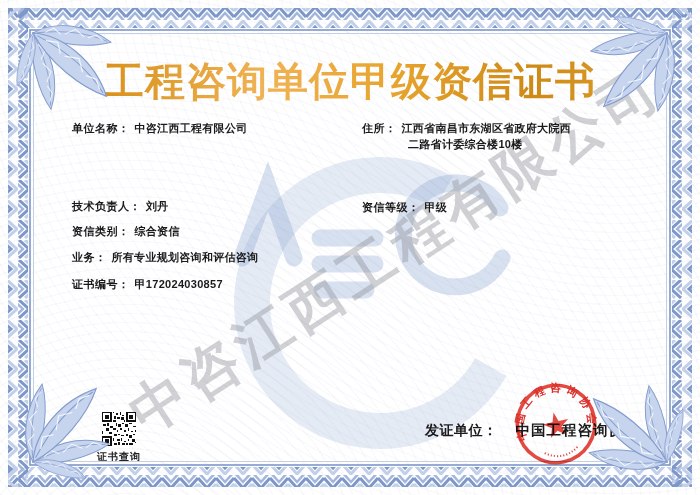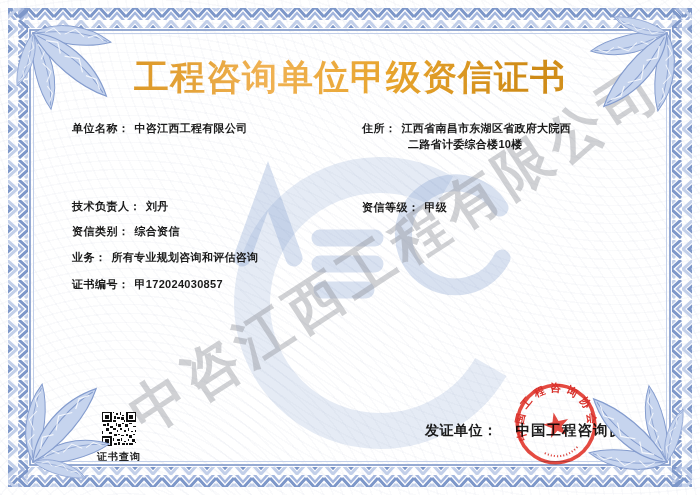--- a/index.html
+++ b/index.html
@@ -17,21 +17,21 @@
   
   .logo-wm{position:absolute;left:170px;top:138px;z-index:1;}
   .wm-text{
     position:absolute;left:126px;top:368px;z-index:1;white-space:nowrap;
     font-size:56px;font-weight:700;letter-spacing:6px;color:rgba(142,145,152,0.42);
     transform:rotate(-33deg);transform-origin:28px 28px;
   }
   
   .title{
     position:absolute;top:54px;left:0;right:0;z-index:2;margin:0;text-align:center;
-    font-family:"Liberation Sans","DejaVu Sans",sans-serif;font-size:35px;font-weight:800;letter-spacing:1px;
+    font-family:"Liberation Sans","DejaVu Sans",sans-serif;font-size:40px;font-weight:800;letter-spacing:1px;
     background:linear-gradient(92deg,#b9750e 0%,#d9941f 16%,#f0b254 38%,#e8a52f 55%,#ce8a16 76%,#e3a637 100%);
     -webkit-background-clip:text;background-clip:text;color:transparent;
   }
   
   .f{position:absolute;z-index:2;font-size:11px;white-space:nowrap;line-height:1.45;}
   .lab{font-weight:700;letter-spacing:0.5px;}
   .val{font-family:"Liberation Sans","DejaVu Sans",sans-serif;font-weight:700;margin-left:5px;letter-spacing:0.3px;}
   .line2{padding-left:46px;font-family:"Liberation Sans","DejaVu Sans",sans-serif;font-weight:700;letter-spacing:0.3px;}
   .issuer{font-size:14px;}
   .issuer .val{margin-left:18px;font-size:14.5px;letter-spacing:1px;}

